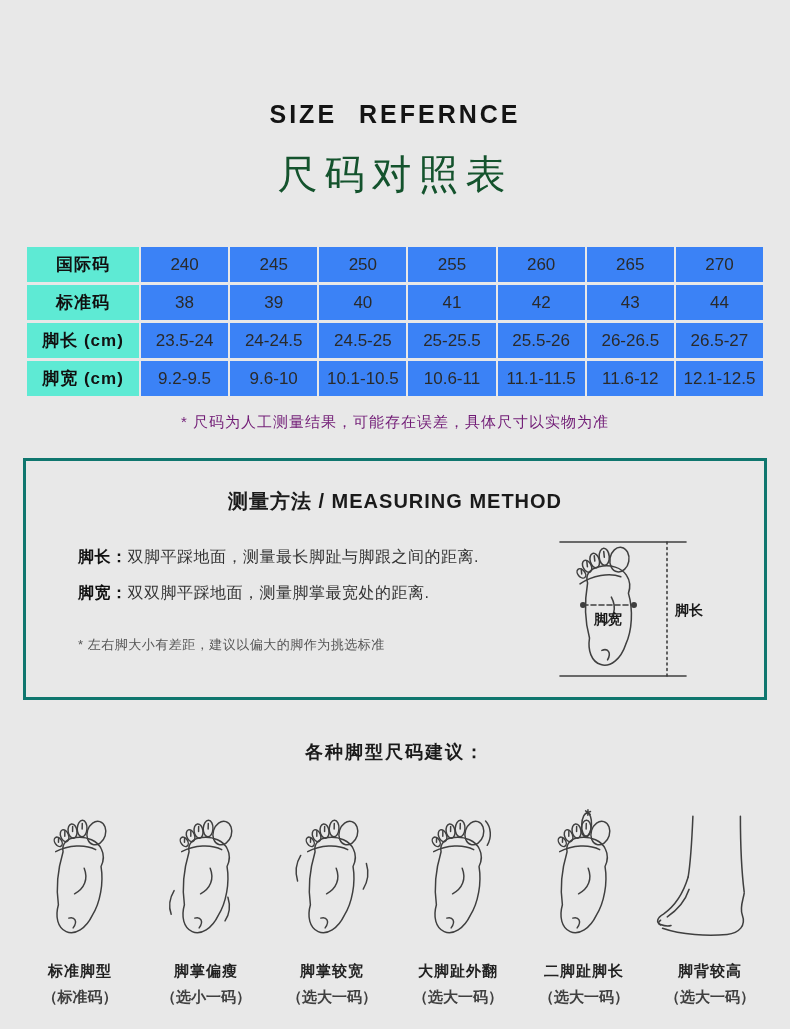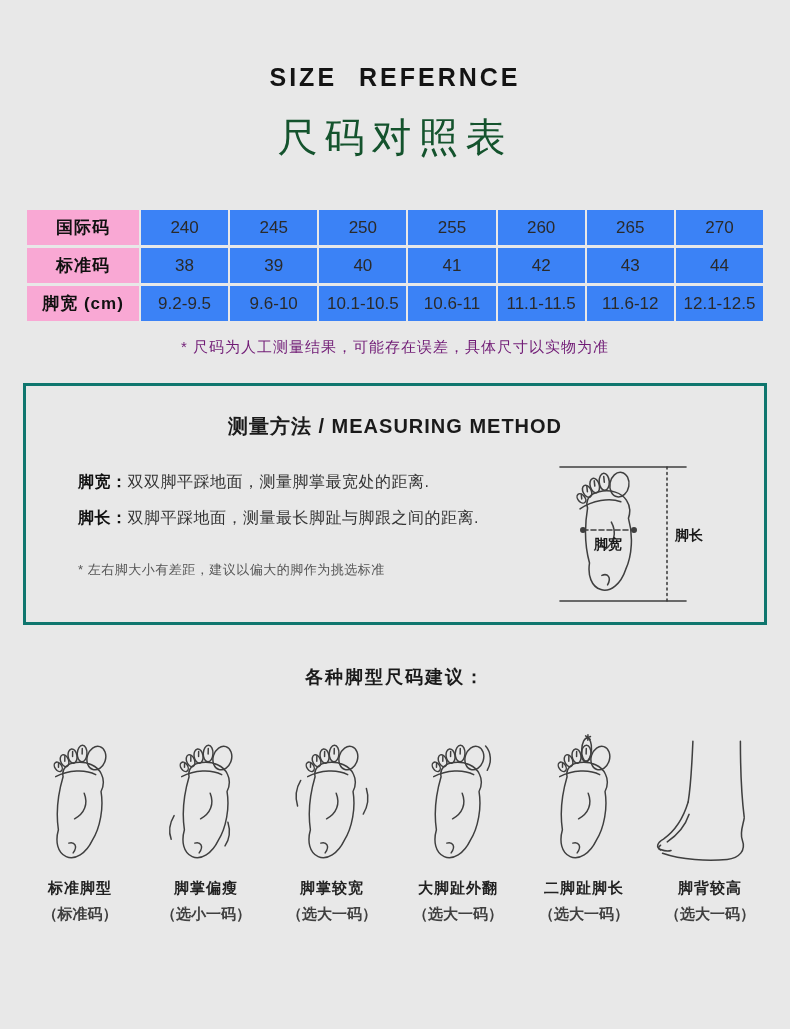--- a/index.html
+++ b/index.html
@@ -1,28 +1,28 @@
 <!DOCTYPE html>
 <html><head>
 <meta charset="utf-8">
 <style>
   html,body { margin:0; padding:0; }
   body {
     width:790px; height:1029px; background:#e8e8e8;
     font-family:"Liberation Sans","DejaVu Sans",sans-serif; color:#111;
     overflow:hidden;
   }
-  .title-en { text-align:center; padding-top:63px; font-size:25px; font-weight:700;
+  .title-en { text-align:center; padding-top:100px; font-size:25px; font-weight:700;
               letter-spacing:3px; word-spacing:12px; color:#141414; }
   .title-zh { text-align:center; margin-top:18px; font-size:40px; font-weight:500;
               letter-spacing:7px; color:#14532d; }
 
   table.size-table { width:740px; margin:42px auto 0; border-collapse:separate;
                      border-spacing:2px 3px; table-layout:fixed; }
-  table.size-table th { width:110px; background:#f9a8d4; font-weight:700; font-size:17px;
+  table.size-table th { width:110px; background:#5eead4; font-weight:700; font-size:17px;
                         height:33px; text-align:center; color:#111; letter-spacing:1px; }
   table.size-table td { background:#3b82f6; font-size:17px; text-align:center;
                         height:33px; color:#2a2a2a; }
 
   .table-footnote { text-align:center; margin-top:14px; font-size:15px; color:#701a75;
                     letter-spacing:1px; }
 
   .measure-box { width:744px; height:242px; margin:26px auto 0; box-sizing:border-box;
                  border:3px solid #0f766e; }
   .measure-title { text-align:center; margin-top:27px; font-size:20px; font-weight:700;
@@ -34,21 +34,21 @@
   .measure-note { margin-top:32px; font-size:13px; color:#555; letter-spacing:0.5px; }
   .measure-diagram { width:176px; margin-top:-6px; }
 
   .section-title { text-align:center; margin-top:40px; font-size:18px; font-weight:700;
                    letter-spacing:2px; color:#1a1a1a; }
 
   .feet-row { display:flex; justify-content:space-between; align-items:flex-end;
               padding:0 20px; margin-top:44px; }
   .foot-item { width:120px; text-align:center; }
   .foot-item svg { display:block; margin:0 auto; }
-  .foot-name { font-size:15px; font-weight:600; margin-top:10px; color:#222; letter-spacing:1px; }
+  .foot-name { font-size:15px; font-weight:600; margin-top:18px; color:#222; letter-spacing:1px; }
   .foot-advice { font-size:15px; font-weight:600; margin-top:7px; color:#404040; }
 
   .sketch { stroke:#3f3f3f; stroke-width:1.6; fill:none; stroke-linecap:round; stroke-linejoin:round; }
   .diag-text { font-size:14px; font-weight:700; fill:#1a1a1a; stroke:none;
                font-family:"Liberation Sans","DejaVu Sans",sans-serif; }
 </style>
 </head>
 <body>
 
 <svg width="0" height="0" style="position:absolute" aria-hidden="true">
@@ -87,43 +87,53 @@
     <th>标准码</th>
     <td>38</td>
     <td>39</td>
     <td>40</td>
     <td>41</td>
     <td>42</td>
     <td>43</td>
     <td>44</td>
   </tr>
   <tr>
+    <th>脚长 (cm)</th>
+    <td>23.5-24</td>
+    <td>24-24.5</td>
+    <td>24.5-25</td>
+    <td>25-25.5</td>
+    <td>25.5-26</td>
+    <td>26-26.5</td>
+    <td>26.5-27</td>
+  </tr>
+  <tr>
     <th>脚宽 (cm)</th>
     <td>9.2-9.5</td>
     <td>9.6-10</td>
     <td>10.1-10.5</td>
     <td>10.6-11</td>
     <td>11.1-11.5</td>
     <td>11.6-12</td>
     <td>12.1-12.5</td>
   </tr>
 </tbody>
   </table>
 
 <div class="table-footnote">* 尺码为人工测量结果，可能存在误差，具体尺寸以实物为准</div>
 
 <div class="measure-box">
   <div class="measure-title">测量方法 / MEASURING METHOD</div>
   <div class="measure-body">
     <div class="measure-left">
       <div class="measure-line">
-        <span class="lbl">脚宽：</span><span>双双脚平踩地面，测量脚掌最宽处的距离.</span>
+        <span class="lbl">脚长：</span><span>双脚平踩地面，测量最长脚趾与脚跟之间的距离.</span>
       </div>
       <div class="measure-line">
-        <span class="lbl">脚长：</span><span>双脚平踩地面，测量最长脚趾与脚跟之间的距离.</span>
+        <span class="lbl">脚宽：</span><span>双双脚平踩地面，测量脚掌最宽处的距离.</span>
       </div>
       <div class="measure-note">* 左右脚大小有差距，建议以偏大的脚作为挑选标准</div>
     </div>
     <div class="measure-diagram">
       <svg width="176" height="150" viewBox="0 0 176 150">
         <g class="sketch">
           <path d="M6,7 H132"></path>
           <path d="M6,141 H132"></path>
           <use href="#footBase" transform="translate(7,8) scale(0.95)"></use>
           <path d="M113,7 V141" stroke-dasharray="2,3.5"></path>

